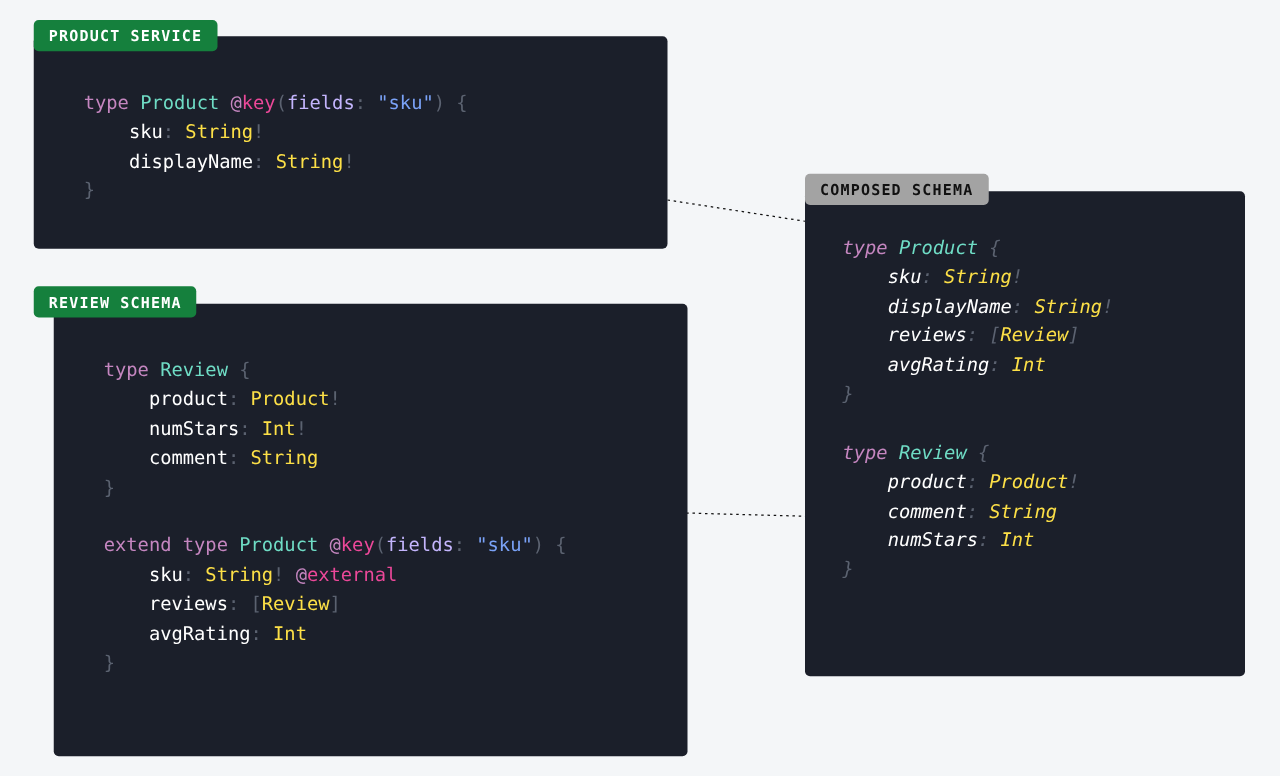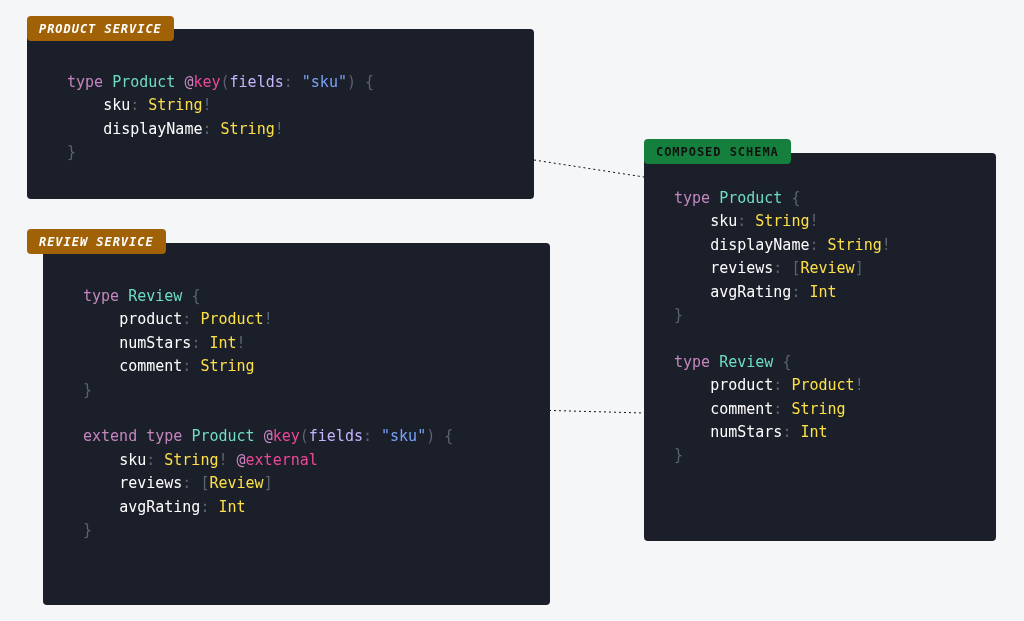--- a/index.html
+++ b/index.html
@@ -19,33 +19,33 @@
     box-shadow: 0 0 0 transparent;
   }
   .badge {
     position: absolute;
     padding: 6px 12px 5px;
     border-radius: 4px;
     font-weight: 700;
     font-size: 12px;
     letter-spacing: 0.08em;
   }
-  .badge-blue { background: #a16207; color: #fff; font-style: italic; }
-  .badge-white { background: #15803d; color: #111; }
+  .badge-blue { background: #15803d; color: #fff; }
+  .badge-white { background: #a3a3a3; color: #111; }
 
   pre.code {
     margin: 0;
     padding: 42px 18px 26px 40px;
     font-family: ui-monospace, "SF Mono", Menlo, Monaco, Consolas, monospace;
     font-size: 15px;
     line-height: 1.56;
     color: #B7BECA;
     white-space: pre;
   }
-  .composed pre.code { padding: 34px 22px 24px 30px; }
+  .composed pre.code { padding: 34px 22px 24px 30px; font-style: italic; }
 
   
   .kw    { color: #C586C0; }             
   .ty    { color: #6FDCC5; }             
   .field { color: #ffffff; }             
   .tn    { color: #fde047; }             
   .pn    { color: #c4b5fd; }             
   .str   { color: #7AA2F7; }             
   .punc  { color: #5B6270; }             
   .dir   { color: #ec4899; }             
@@ -82,21 +82,21 @@
     <span class="field">numStars</span><span class="punc">:</span><span> </span><span class="tn">Int</span><span class="punc">!</span>
     <span class="field">comment</span><span class="punc">:</span><span> </span><span class="tn">String</span>
 <span class="punc">}</span>
 
 <span class="kw">extend</span> <span class="kw">type</span> <span class="ty">Product</span> <span class="at">@</span><span class="dir">key</span><span class="punc">(</span><span class="pn">fields</span><span class="punc">:</span><span> </span><span class="str">"sku"</span><span class="punc">)</span><span> </span><span class="punc">{</span>
     <span class="field">sku</span><span class="punc">:</span><span> </span><span class="tn">String</span><span class="punc">!</span><span> </span><span class="at">@</span><span class="dir">external</span>
     <span class="field">reviews</span><span class="punc">:</span><span> </span><span class="punc">[</span><span class="tn">Review</span><span class="punc">]</span>
     <span class="field">avgRating</span><span class="punc">:</span><span> </span><span class="tn">Int</span>
 <span class="punc">}</span></pre>
   </div>
-  <div class="badge badge-blue" style="left:27px; top:229px;">REVIEW SERVICE</div>
+  <div class="badge badge-blue" style="left:27px; top:229px;">REVIEW SCHEMA</div>
 
   <div class="card composed" style="left:644px; top:153px; width:352px; height:388px;">
     <pre class="code"><span class="kw">type</span> <span class="ty">Product</span><span> </span><span class="punc">{</span>
     <span class="field">sku</span><span class="punc">:</span><span> </span><span class="tn">String</span><span class="punc">!</span>
     <span class="field">displayName</span><span class="punc">:</span><span> </span><span class="tn">String</span><span class="punc">!</span>
     <span class="field">reviews</span><span class="punc">:</span><span> </span><span class="punc">[</span><span class="tn">Review</span><span class="punc">]</span>
     <span class="field">avgRating</span><span class="punc">:</span><span> </span><span class="tn">Int</span>
 <span class="punc">}</span>
 
 <span class="kw">type</span> <span class="ty">Review</span><span> </span><span class="punc">{</span>

